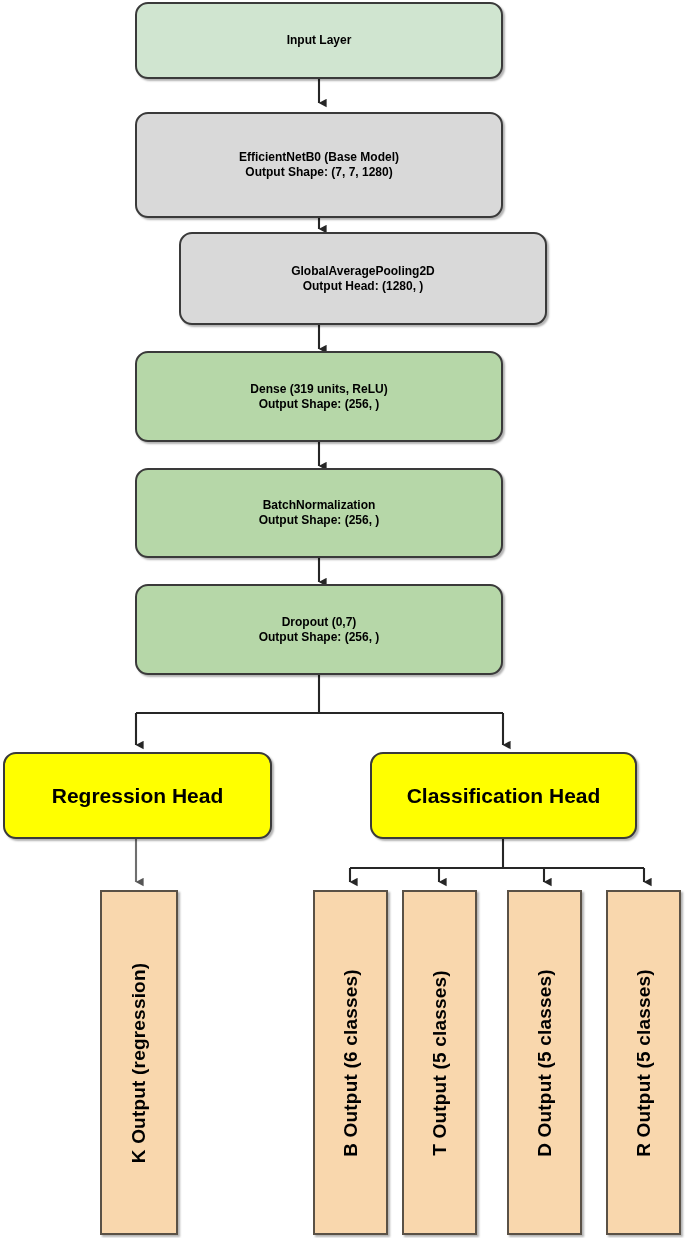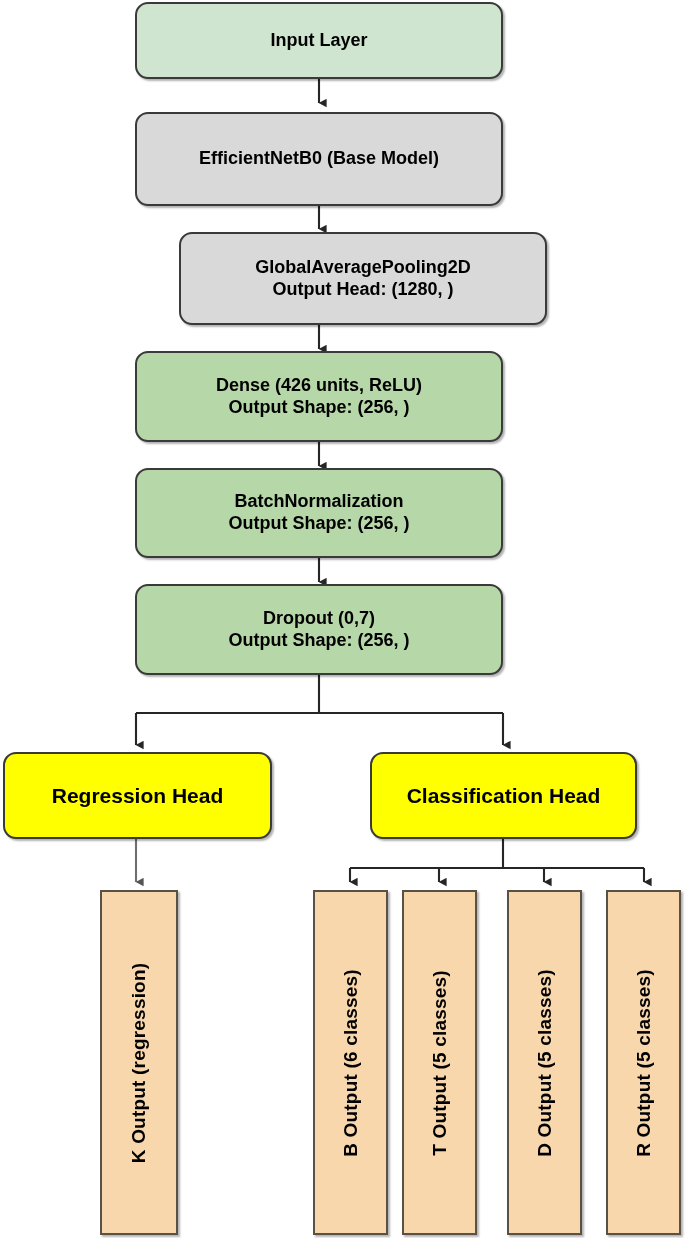--- a/index.html
+++ b/index.html
@@ -38,21 +38,21 @@
   .node .l1{display:block;}
   .node .l2{display:block;}
 
   .rounded{border-radius:13px;}
 
   .green-light{background:#d0e5d0;}
   .gray{background:#d9d9d9;}
   .green-dark{background:#b6d7a8;}
   .yellow{background:#ffff00;}
 
-  .stack-node{font-size:18px;}
+  .stack-node{font-size:12px;}
   .head-node{font-size:21px;}
 
   .vert{
     position:absolute;
     box-sizing:border-box;
     border:2px solid #5a5146;
     background:#f9d7ad;
     box-shadow:2px 2px 2px rgba(0,0,0,0.30);
     z-index:2;
     display:flex;
@@ -112,31 +112,32 @@
       <path d="M439,868 L439,882" marker-end="url(#ah)"></path>
       <path d="M544,868 L544,882" marker-end="url(#ah)"></path>
       <path d="M644,868 L644,882" marker-end="url(#ah)"></path>
     </g>
   </svg>
 
   <div class="node rounded green-light stack-node" style="left:135px; top:2px; width:368px; height:77px;">
     <span class="l1">Input Layer</span>
   </div>
 
-  <div class="node rounded gray stack-node" style="left:135px; top:112px; width:368px; height:94px;">
+  <div class="node rounded gray stack-node" style="left:135px; top:112px; width:368px; height:106px;">
     <span class="l1">EfficientNetB0 (Base Model)</span>
+    <span class="l2">Output Shape: (7, 7, 1280)</span>
   </div>
 
   <div class="node rounded gray stack-node" style="left:135px; top:232px; width:368px; height:93px;margin-left:44px;">
     <span class="l1">GlobalAveragePooling2D</span>
     <span class="l2">Output Head: (1280, )</span>
   </div>
 
   <div class="node rounded green-dark stack-node" style="left:135px; top:351px; width:368px; height:91px;">
-    <span class="l1">Dense (426 units, ReLU)</span>
+    <span class="l1">Dense (319 units, ReLU)</span>
     <span class="l2">Output Shape: (256, )</span>
   </div>
 
   <div class="node rounded green-dark stack-node" style="left:135px; top:468px; width:368px; height:90px;justify-content:center;">
     <span class="l1">BatchNormalization</span>
     <span class="l2">Output Shape: (256, )</span>
   </div>
 
   <div class="node rounded green-dark stack-node" style="left:135px; top:584px; width:368px; height:91px;">
     <span class="l1">Dropout (0,7)</span>

